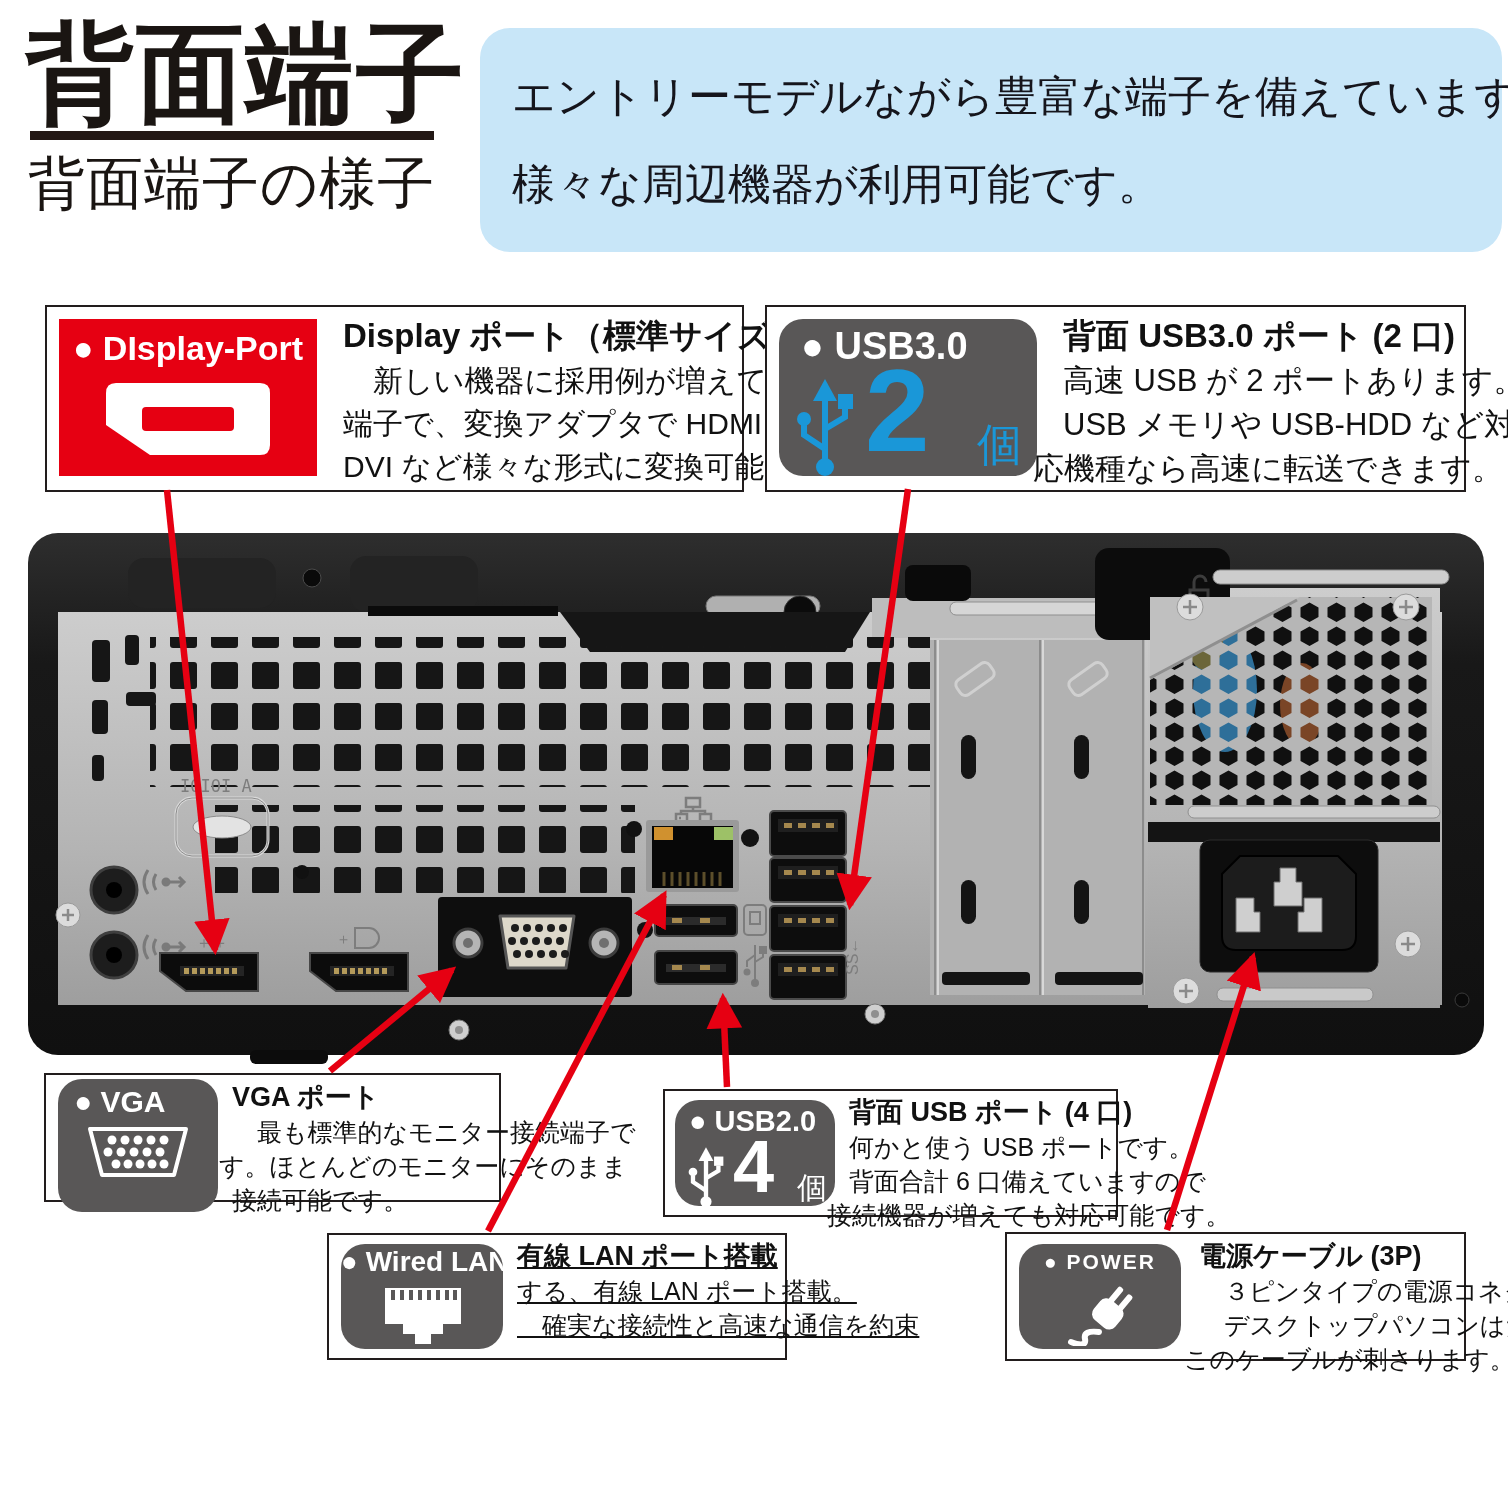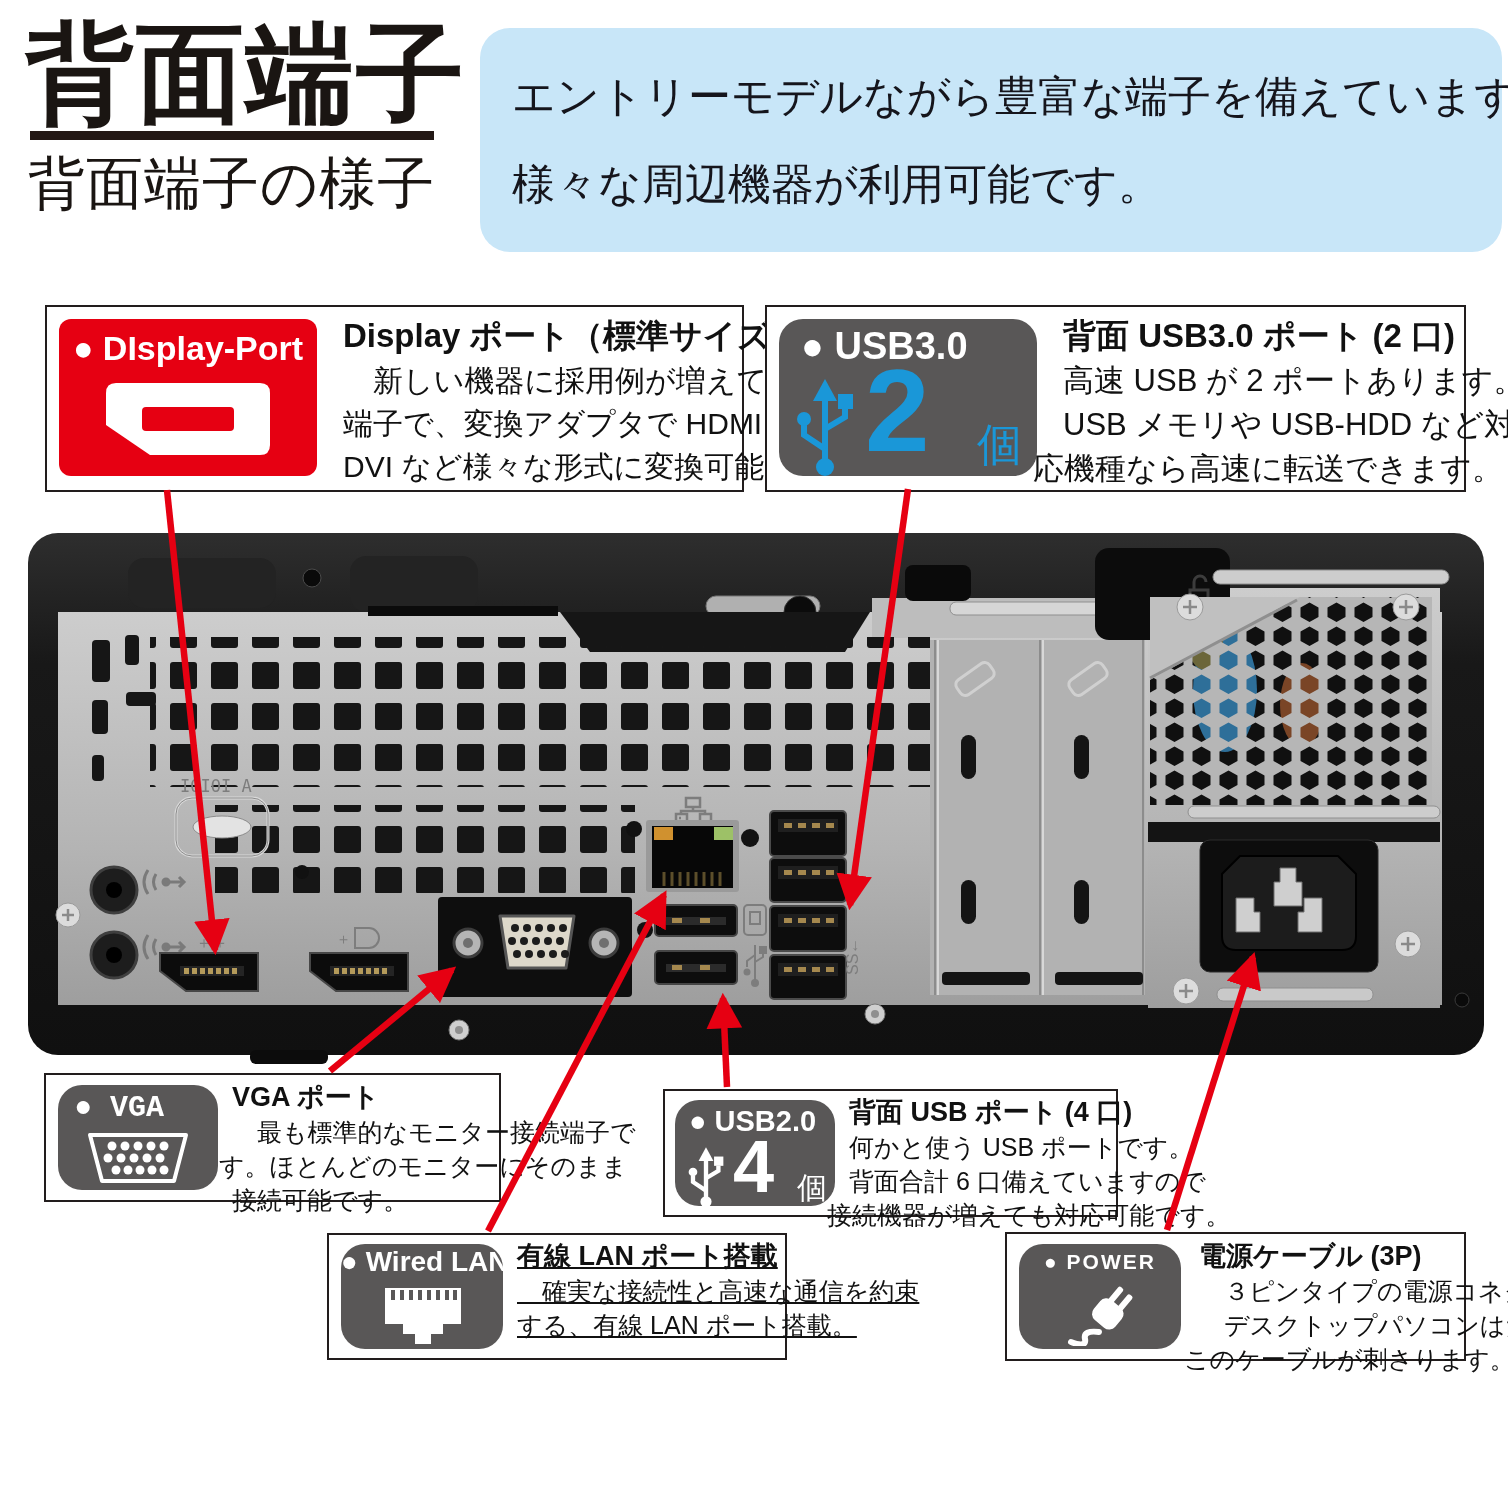--- a/index.html
+++ b/index.html
@@ -10,21 +10,21 @@
   #page-title{left:26px;top:2px;font-size:108px;font-weight:bold;letter-spacing:2px;color:#1a1512;}
   #title-underline{left:30px;top:131px;width:404px;height:9px;background:#231815;}
   #page-subtitle{left:28px;top:146px;font-size:57px;color:#1a1512;letter-spacing:1px;}
   #intro-box{left:480px;top:28px;width:1022px;height:224px;background:#c8e6f8;border-radius:30px;}
   .intro-line{position:absolute;left:32px;font-size:43px;color:#15151c;letter-spacing:0px;white-space:nowrap;}
   #intro-line1{top:40px;}
   #intro-line2{top:128px;}
   
   .callout{position:absolute;background:#fff;border:2px solid #221d1d;}
   .labelbox{position:absolute;overflow:hidden;}
-  .labelbox.red{background:#e60012;border-radius:12px;}
+  .labelbox.red{background:#e60012;}
   .labelbox.gray{background:#595757;border-radius:24px;}
   .labeltext{color:#fff;font-weight:bold;text-align:center;white-space:nowrap;}
   .desc{position:absolute;}
   .dtitle{font-weight:bold;white-space:nowrap;}
   .dline{white-space:nowrap;}
   
   #co-dp{left:45px;top:305px;width:695px;height:183px;}
   #co-dp .labelbox{left:12px;top:12px;width:258px;height:157px;}
   #co-dp .labeltext{font-size:34px;margin-top:10px;}
   #co-dp .port-icon{position:absolute;left:45px;top:62px;}
@@ -37,21 +37,21 @@
   #co-usb3 .labeltext{font-size:38px;text-align:left;padding:6px 0 0 22px;}
   #co-usb3 .port-icon{position:absolute;left:10px;top:58px;}
   #co-usb3 .count{position:absolute;left:86px;top:34px;font-size:116px;line-height:1;font-weight:bold;color:#1a97d8;}
   #co-usb3 .unit{position:absolute;left:198px;top:96px;font-size:45px;color:#1a97d8;}
   #co-usb3 .desc{left:296px;top:6px;}
   #co-usb3 .dtitle{font-size:33px;line-height:46px;}
   #co-usb3 .dline{font-size:31px;line-height:44px;}
   #co-usb3 .dline.l2{margin-left:-30px;}
   
   #co-vga{left:44px;top:1073px;width:453px;height:125px;}
-  #co-vga .labelbox{left:12px;top:10px;width:160px;height:105px;font-family:Liberation Mono, monospace;}
+  #co-vga .labelbox{left:12px;top:4px;width:160px;height:133px;}
   #co-vga .labeltext{font-size:30px;text-align:left;padding:6px 0 0 16px;}
   #co-vga .port-icon{position:absolute;left:28px;top:46px;}
   #co-vga .desc{left:186px;top:4px;}
   #co-vga .dtitle{font-size:27px;line-height:36px;}
   #co-vga .dline{font-size:25px;line-height:34px;}
   #co-vga .dline.l1{margin-left:-13px;}
   
   #co-usb2{left:663px;top:1089px;width:451px;height:124px;}
   #co-usb2 .labelbox{left:10px;top:9px;width:160px;height:106px;}
   #co-usb2 .labeltext{font-size:29px;text-align:left;padding:5px 0 0 14px;}
@@ -206,22 +206,22 @@
           <rect x="35" y="4" width="4" height="10"></rect>
         <rect x="44" y="4" width="4" height="10"></rect>
           <rect x="53" y="4" width="4" height="10"></rect>
           <rect x="62" y="4" width="4" height="10"></rect>
           <rect x="70" y="4" width="4" height="10"></rect>
       </g>
     </svg>
   </div>
   <div class="desc">
     <div class="dtitle">有線 LAN ポート搭載</div>
+    <div class="dline">する、有線 LAN ポート搭載。</div>
     <div class="dline">　確実な接続性と高速な通信を約束</div>
-    <div class="dline">する、有線 LAN ポート搭載。</div>
   </div>
 </div>
 
 <div class="callout" id="co-power">
   <div class="labelbox gray">
     <div class="labeltext">● POWER</div>
     <svg class="port-icon" width="86" height="62" viewBox="0 0 86 62">
       <g transform="rotate(40 50 26)">
         <rect x="36" y="18" width="28" height="26" rx="8" fill="#fff"></rect>
         <rect x="41" y="2" width="6" height="18" rx="2" fill="#fff"></rect>

